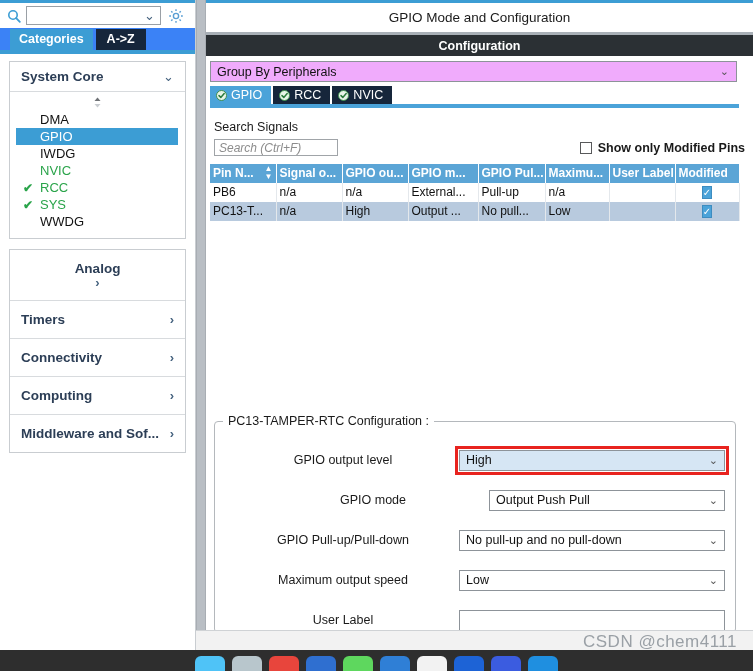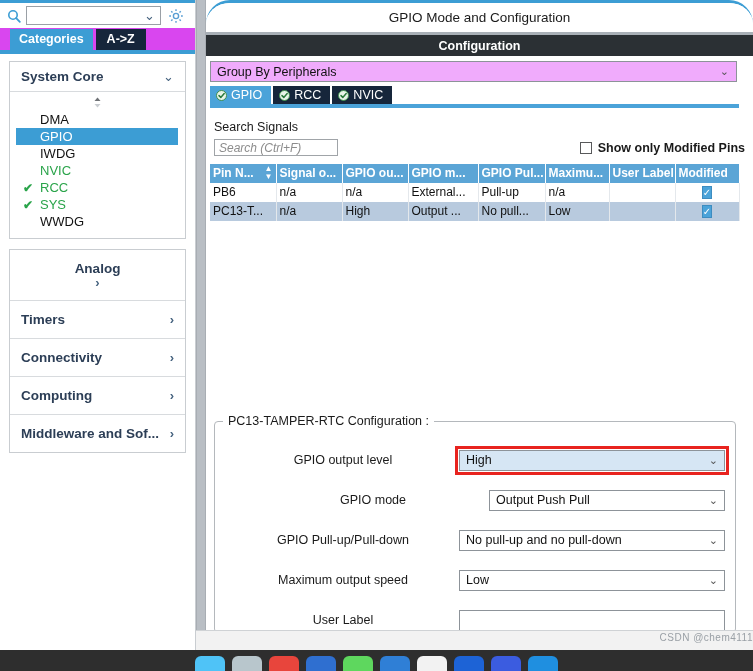--- a/index.html
+++ b/index.html
@@ -65,21 +65,21 @@
     width: 30px;
     display: flex;
     align-items: center;
     justify-content: center;
   }
 
   .tabrow {
     height: 22px;
     display: flex;
     align-items: flex-end;
-    background: #d946ef;
+    background: #3b82f6;
     padding-left: 10px;
     box-sizing: border-box;
   }
   .tab-cat {
     background: #3c9dd4;
     color: #ffffff;
     font-size: 12.5px;
     font-weight: 600;
     padding: 3px 9px 3px 9px;
     line-height: 15px;
@@ -187,21 +187,20 @@
   .main {
     flex: 1;
     height: 671px;
     display: flex;
     flex-direction: column;
     background: #ffffff;
     box-sizing: border-box;
     border-top: 3px solid #3c9dd4;
     position: relative;
     overflow: hidden;
-    border-radius: 24px;
   }
   .main-title {
     height: 29px;
     display: flex;
     align-items: center;
     justify-content: center;
     font-size: 13.5px;
     color: #1a1a1a;
     background: #ffffff;
     border-bottom: 3px solid #a9b0b7;
@@ -418,23 +417,23 @@
   }
   .desk-bg {
     position: absolute;
     left: 0; top: 0;
     width: 753px; height: 20px;
     background: #f2f2f2;
     border-top: 1px solid #cfd2d5;
   }
   .watermark {
     position: absolute;
-    right: 0;
+    right: 16px;
     top: 2px;
-    font-size: 10px;
+    font-size: 17px;
     color: #9aa0a6;
     letter-spacing: 0.5px;
   }
   .dock {
     position: absolute;
     left: 0;
     bottom: 0;
     width: 753px;
     height: 21px;
     background: #2e2e2e;

